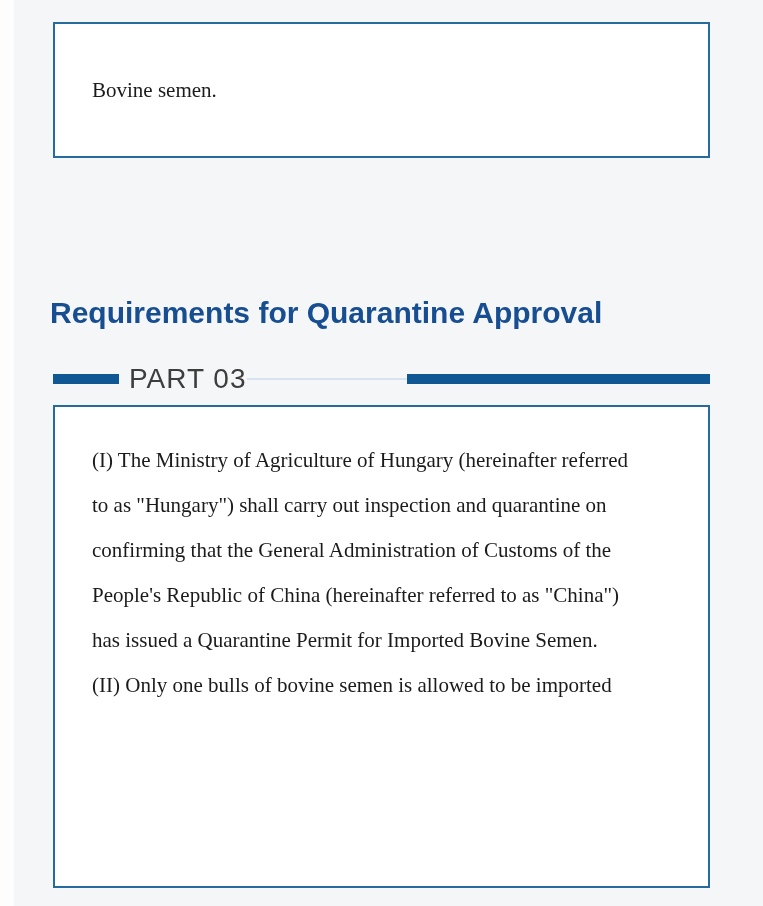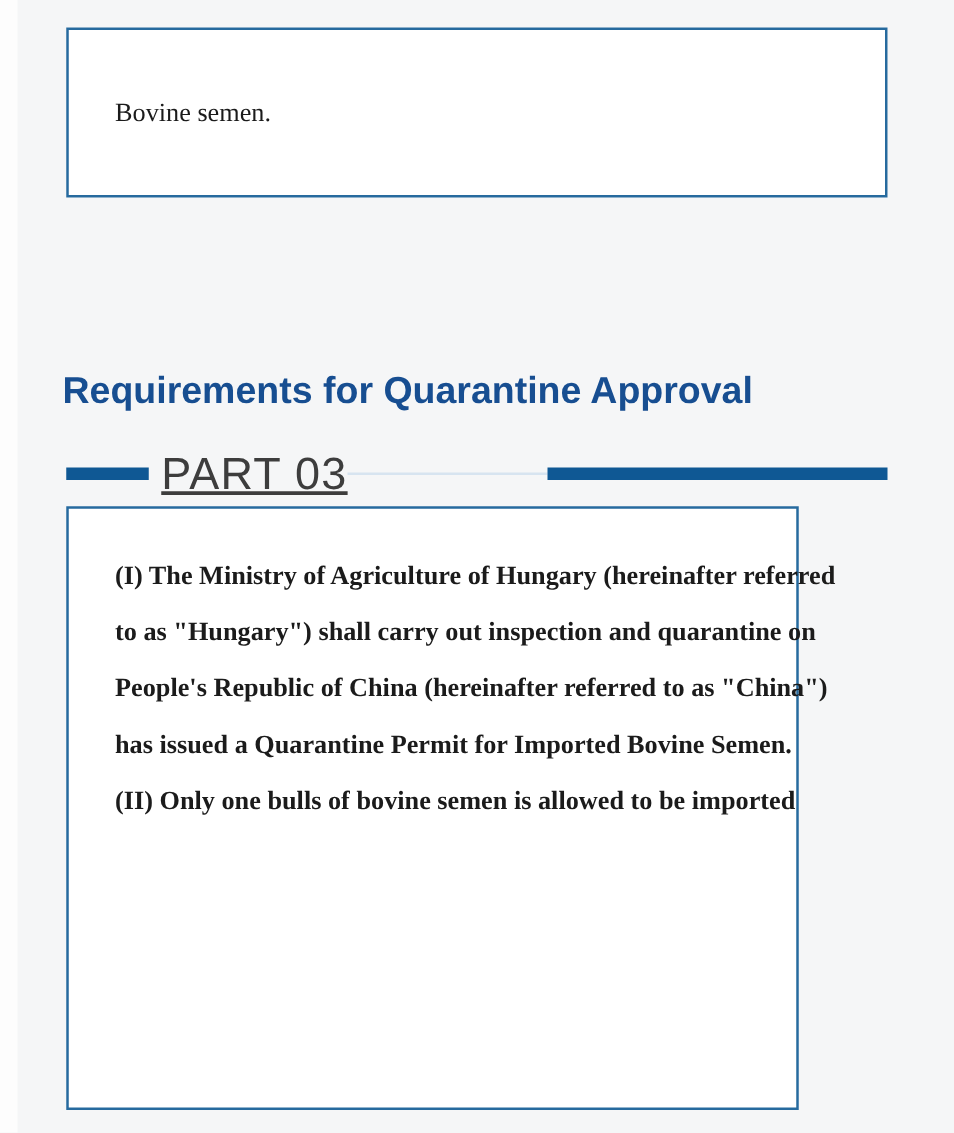--- a/index.html
+++ b/index.html
@@ -54,44 +54,42 @@
   }
   .bar-left {
     flex: 0 0 auto;
     width: 66px; height: 10px;
     background: var(--divider-bar-blue, #0f5894);
     margin-right: 10px;
   }
   .part-label {
     flex: 0 0 auto;
     font-family: "Liberation Sans", sans-serif;
-    font-size: 36px;
+    font-size: 28px;
     letter-spacing: 1px;
     color: var(--part-label-gray, #3d3d3d);
     white-space: nowrap;
-    text-decoration: underline;
   }
   .thin-line {
     flex: 0 0 auto;
     width: 160px; height: 2px;
     background: var(--divider-thin-line, #d7e4f0);
   }
   .bar-right {
     flex: 1 1 auto;
     height: 10px;
     background: var(--divider-bar-blue, #0f5894);
   }
   .content-box {
     position: absolute;
     left: 53px; top: 405px;
-    width: 586px; height: 483px;
+    width: 657px; height: 483px;
     border: 2px solid var(--box-border-blue, #266a9e);
     background: var(--panel-background, #ffffff);
     padding: 31px 16px 0 37px;
-    font-weight: bold;
   }
   .content-box .line {
     font-family: "Liberation Serif", serif;
     font-size: 21px;
     line-height: 45px;
     color: var(--body-text, #1b1b1b);
     white-space: nowrap;
   }
 </style>
 </head>
@@ -109,17 +107,18 @@
   <span class="bar-left"></span>
   <span class="part-label">PART 03</span>
   <span class="thin-line"></span>
   <span class="bar-right"></span>
 </div>
 
 <section class="content-box">
   <div class="content-lines">
       <div class="line">(I) The Ministry of Agriculture of Hungary (hereinafter referred</div>
       <div class="line">to as "Hungary") shall carry out inspection and quarantine on</div>
+      <div class="line">confirming that the General Administration of Customs of the</div>
       <div class="line">People's Republic of China (hereinafter referred to as "China")</div>
       <div class="line">has issued a Quarantine Permit for Imported Bovine Semen.</div>
       <div class="line">(II) Only one bulls of bovine semen is allowed to be imported</div>
     </div>
 </section>
 
 </body></html>

